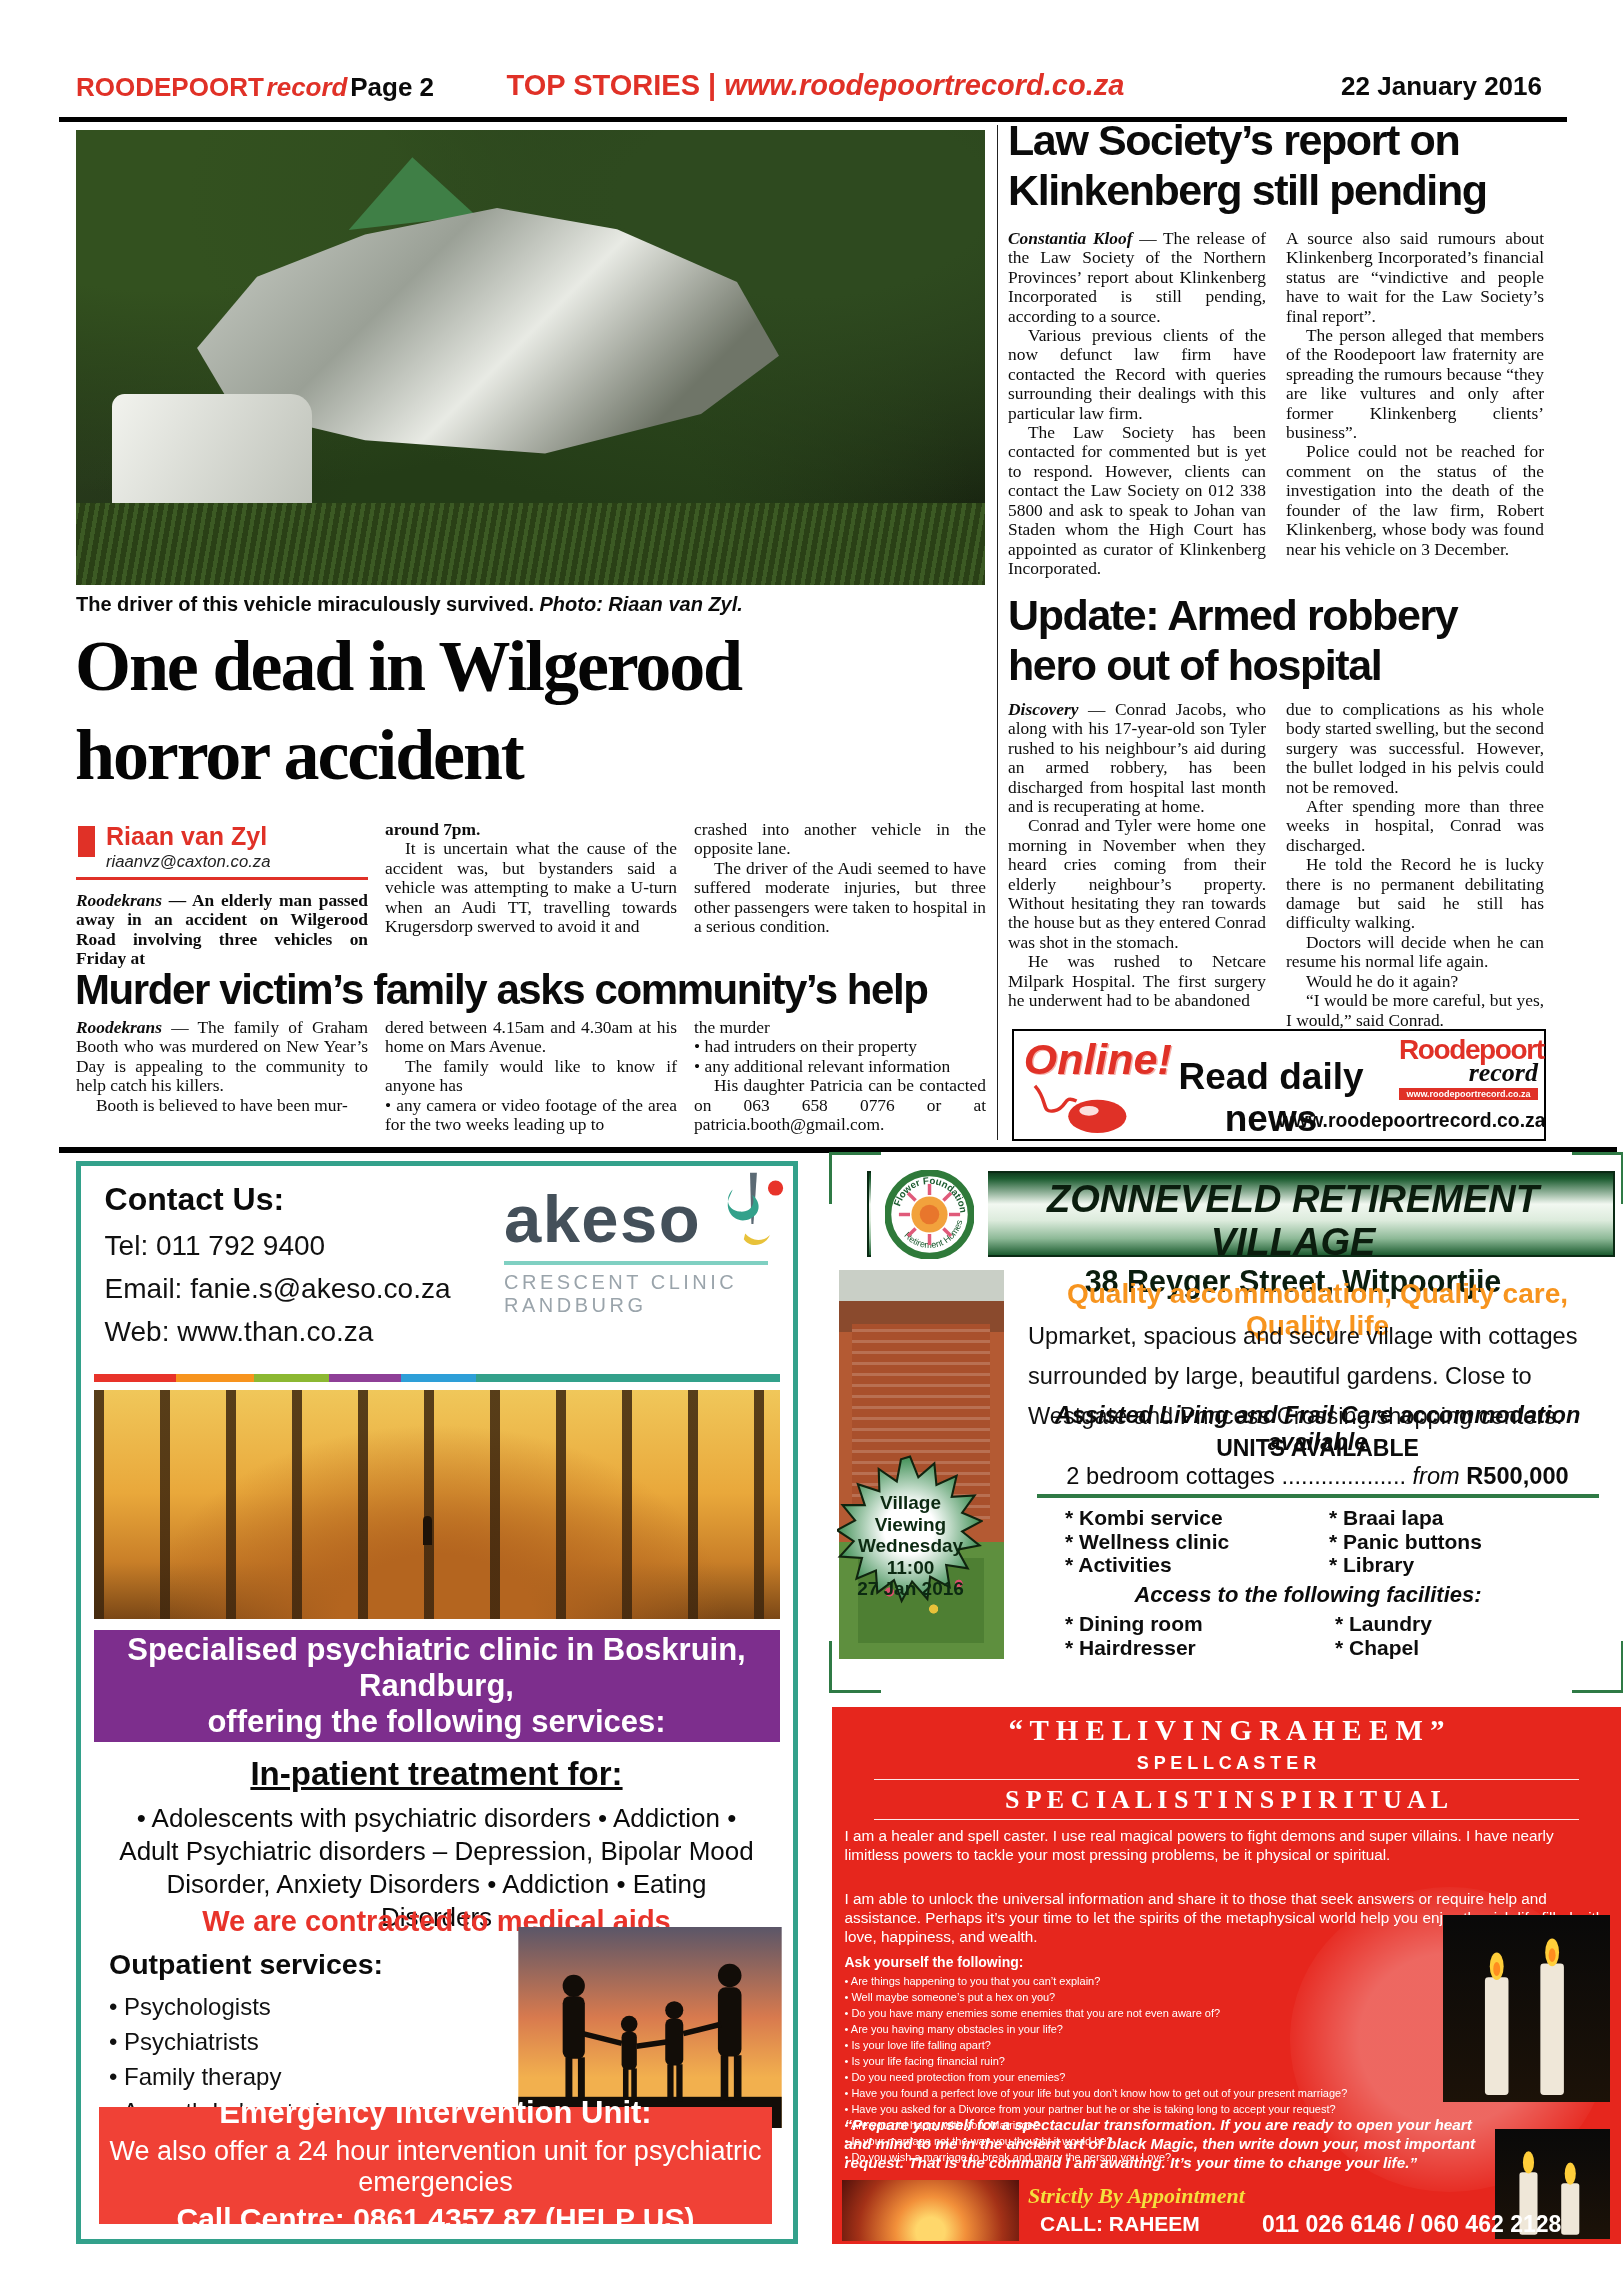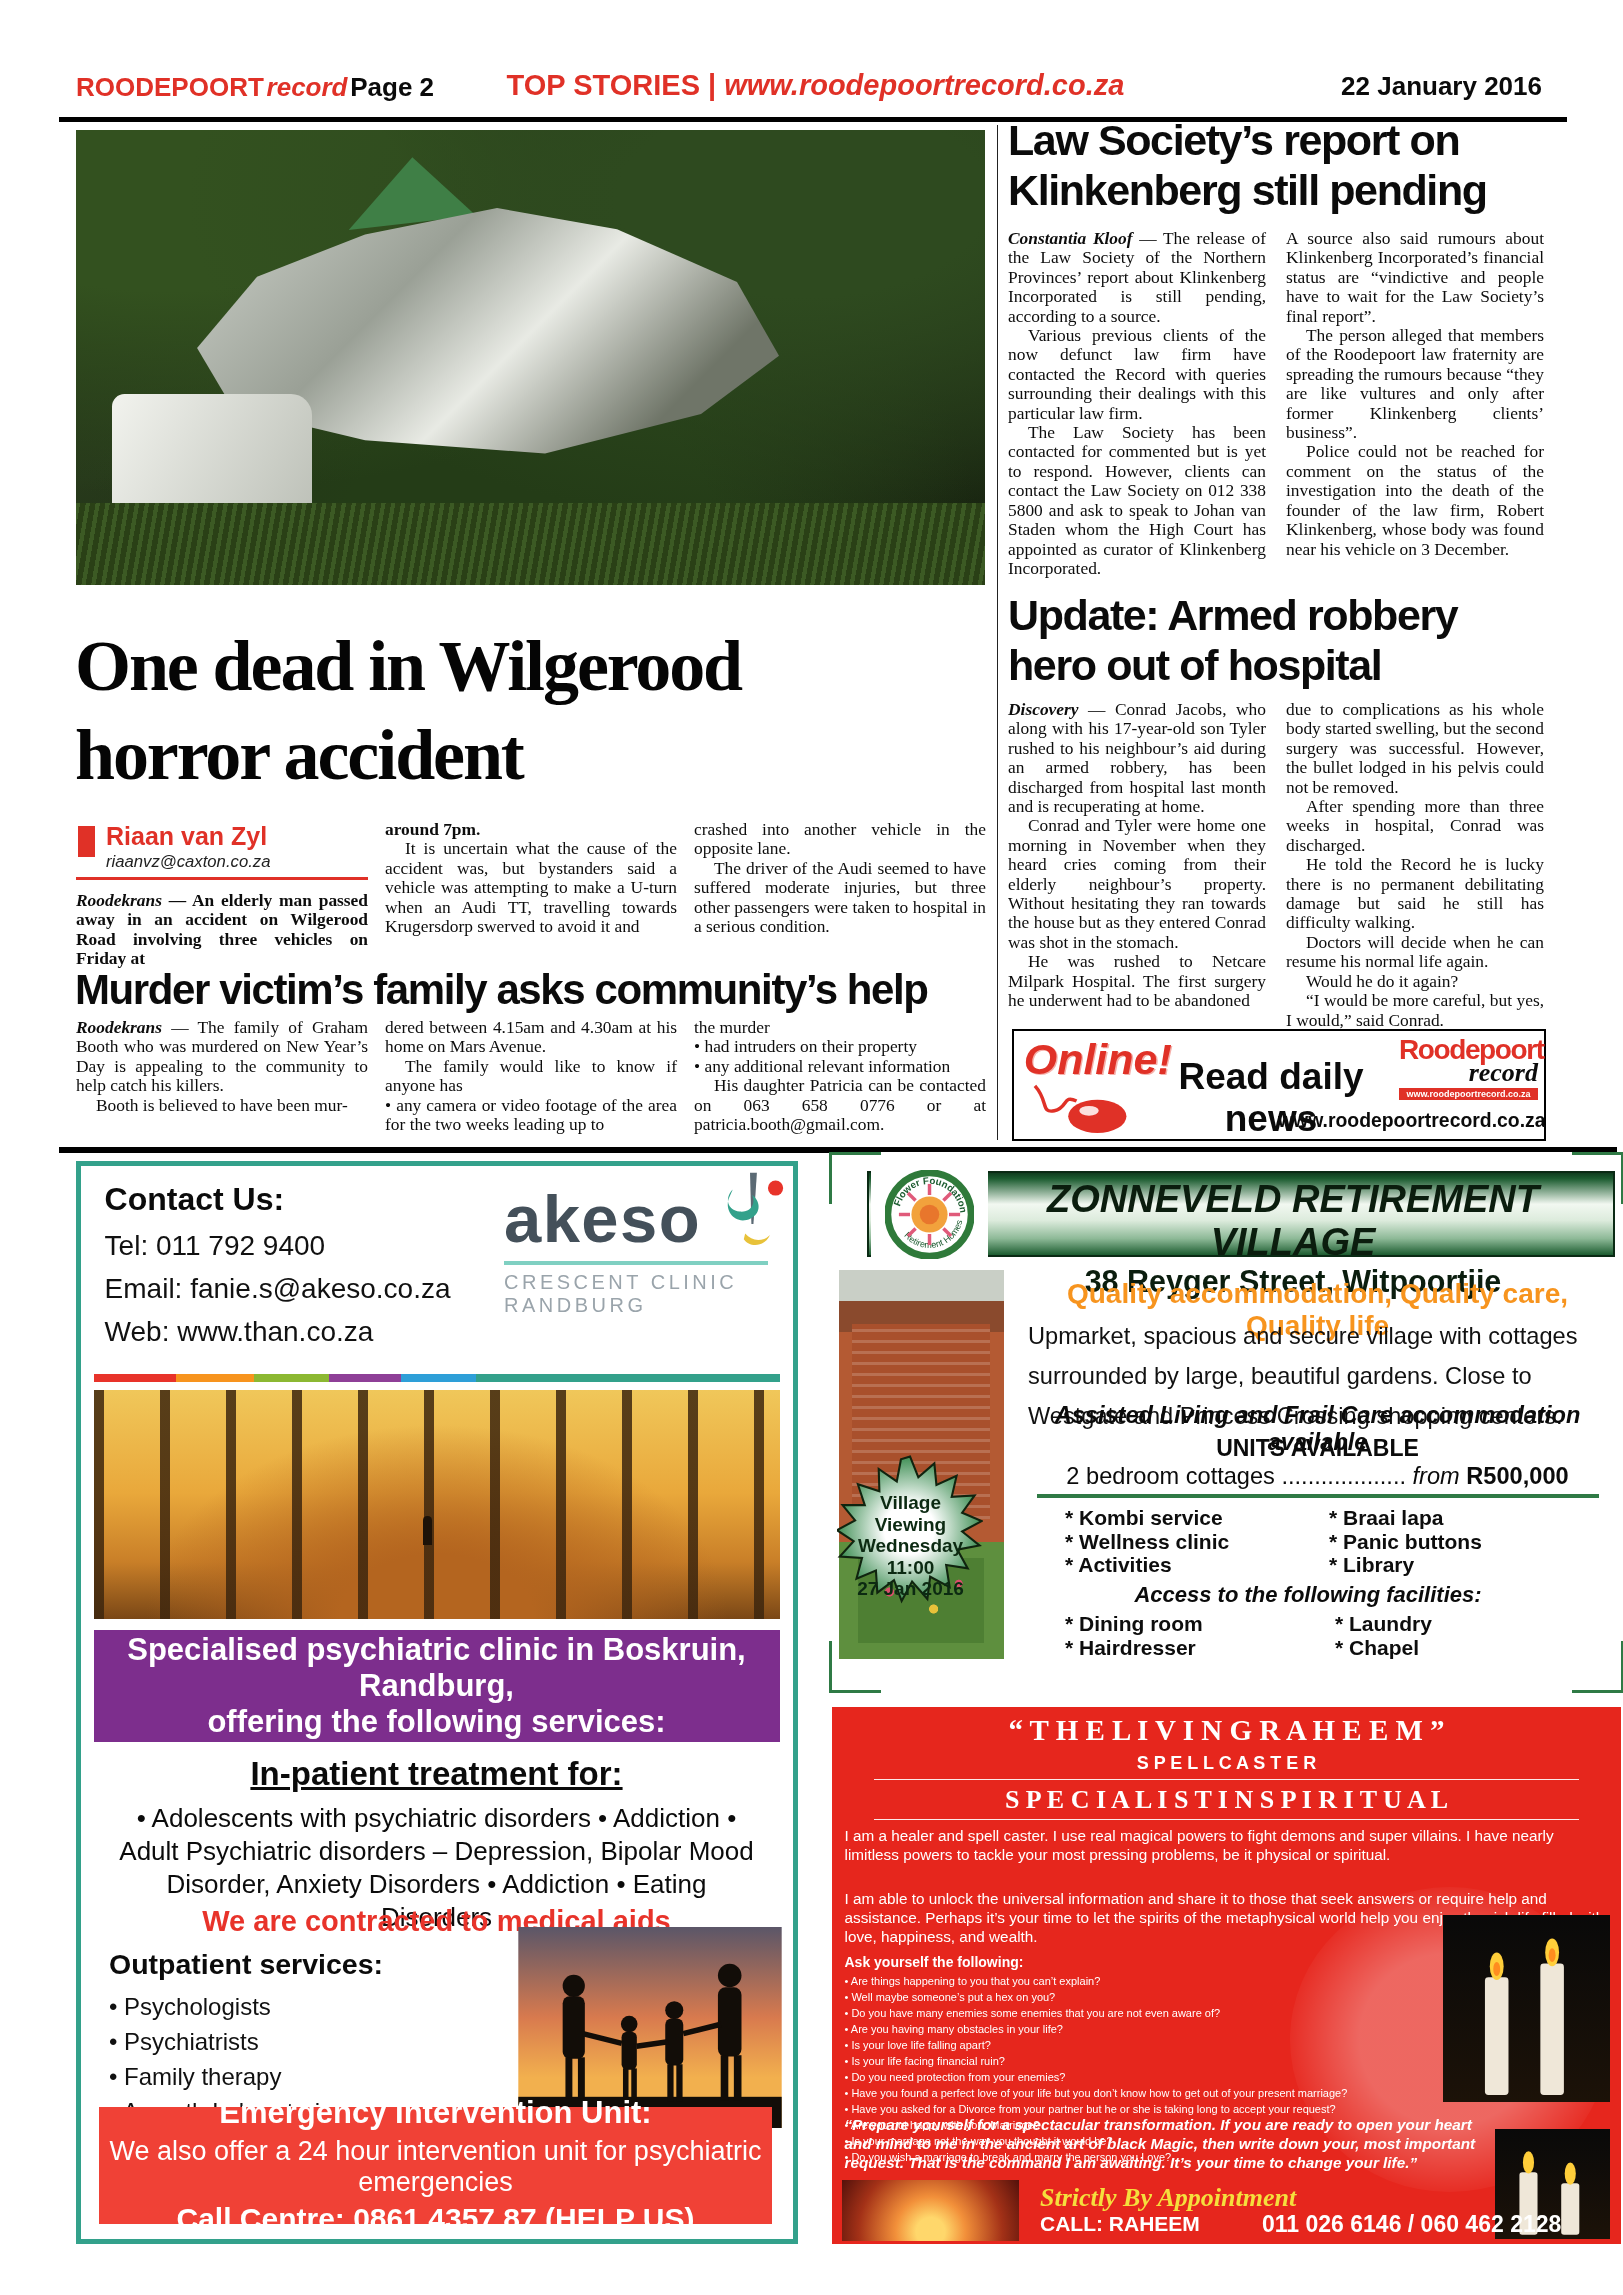--- a/index.html
+++ b/index.html
@@ -77,20 +77,24 @@
   </div>
   <div class="abs sans b" style="left:1230px;top:71px;width:312px;text-align:right;font-size:26px;color:#0b0b0b;">22 January 2016</div>
   <div class="abs rule" style="left:59px;top:117px;width:1508px;height:4.9px;"></div>
 
   <div class="abs photo-acc" style="left:76px;top:130px;width:909px;height:455px;">
     <div class="tarp"></div>
     <div class="wreck"></div>
     <div class="door"></div>
     <div class="grass"></div>
   </div>
+  <div class="abs sans" style="left:76px;top:593px;width:909px;font-size:20px;color:#0b0b0b;">
+    <span class="b">The driver of this vehicle miraculously survived. </span>
+    <span class="b i">Photo: Riaan van Zyl.</span>
+  </div>
 
   <div class="abs serifhl" style="left:75px;top:622px;width:923px;font-size:72px;line-height:89px;">
     <div>One dead in Wilgerood</div>
     <div>horror accident</div>
   </div>
 
   <div class="abs" style="left:78px;top:826px;width:16.7px;height:30.5px;background:var(--accent-red);"></div>
   <div class="abs sans b red" style="left:106px;top:822px;font-size:25px;">Riaan van Zyl</div>
   <div class="abs sans i" style="left:106px;top:852px;font-size:16.7px;color:#222;">riaanvz@caxton.co.za</div>
   <div class="abs" style="left:76px;top:877px;width:292px;height:2.8px;background:var(--accent-red);"></div>
@@ -392,19 +396,19 @@
     <div class="abs candlebox" style="left:663px;top:422px;width:115px;height:110px;">
       <svg width="115" height="110" viewBox="0 0 165 158">
         <rect x="35" y="62" width="26" height="90" rx="4" fill="#efe7d8"></rect>
         <rect x="95" y="78" width="26" height="74" rx="4" fill="#efe7d8"></rect>
         <ellipse cx="48" cy="48" rx="8" ry="16" fill="#ffce3a"></ellipse>
           <ellipse cx="108" cy="64" rx="8" ry="16" fill="#ffce3a"></ellipse>
       </svg>
     </div>
 
     <div class="abs sunrise" style="left:10.4px;top:473px;width:177px;height:61px;"></div>
-    <div class="abs b i" style="left:208px;top:476px;font-size:26px;color:var(--yellow);font-family:'Liberation Serif',serif;text-align:center;">Strictly By Appointment</div>
+    <div class="abs b i" style="left:196px;top:476px;font-size:22px;color:var(--yellow);font-family:'Liberation Serif',serif;text-align:center;">Strictly By Appointment</div>
     <div class="abs b" style="left:208px;top:505px;font-size:21px;">CALL: RAHEEM</div>
     <div class="abs b" style="left:430px;top:504px;font-size:23px;">011 026 6146 / 060 462 2128</div>
   </div>
 
 </div>
 
 
 </body></html>

